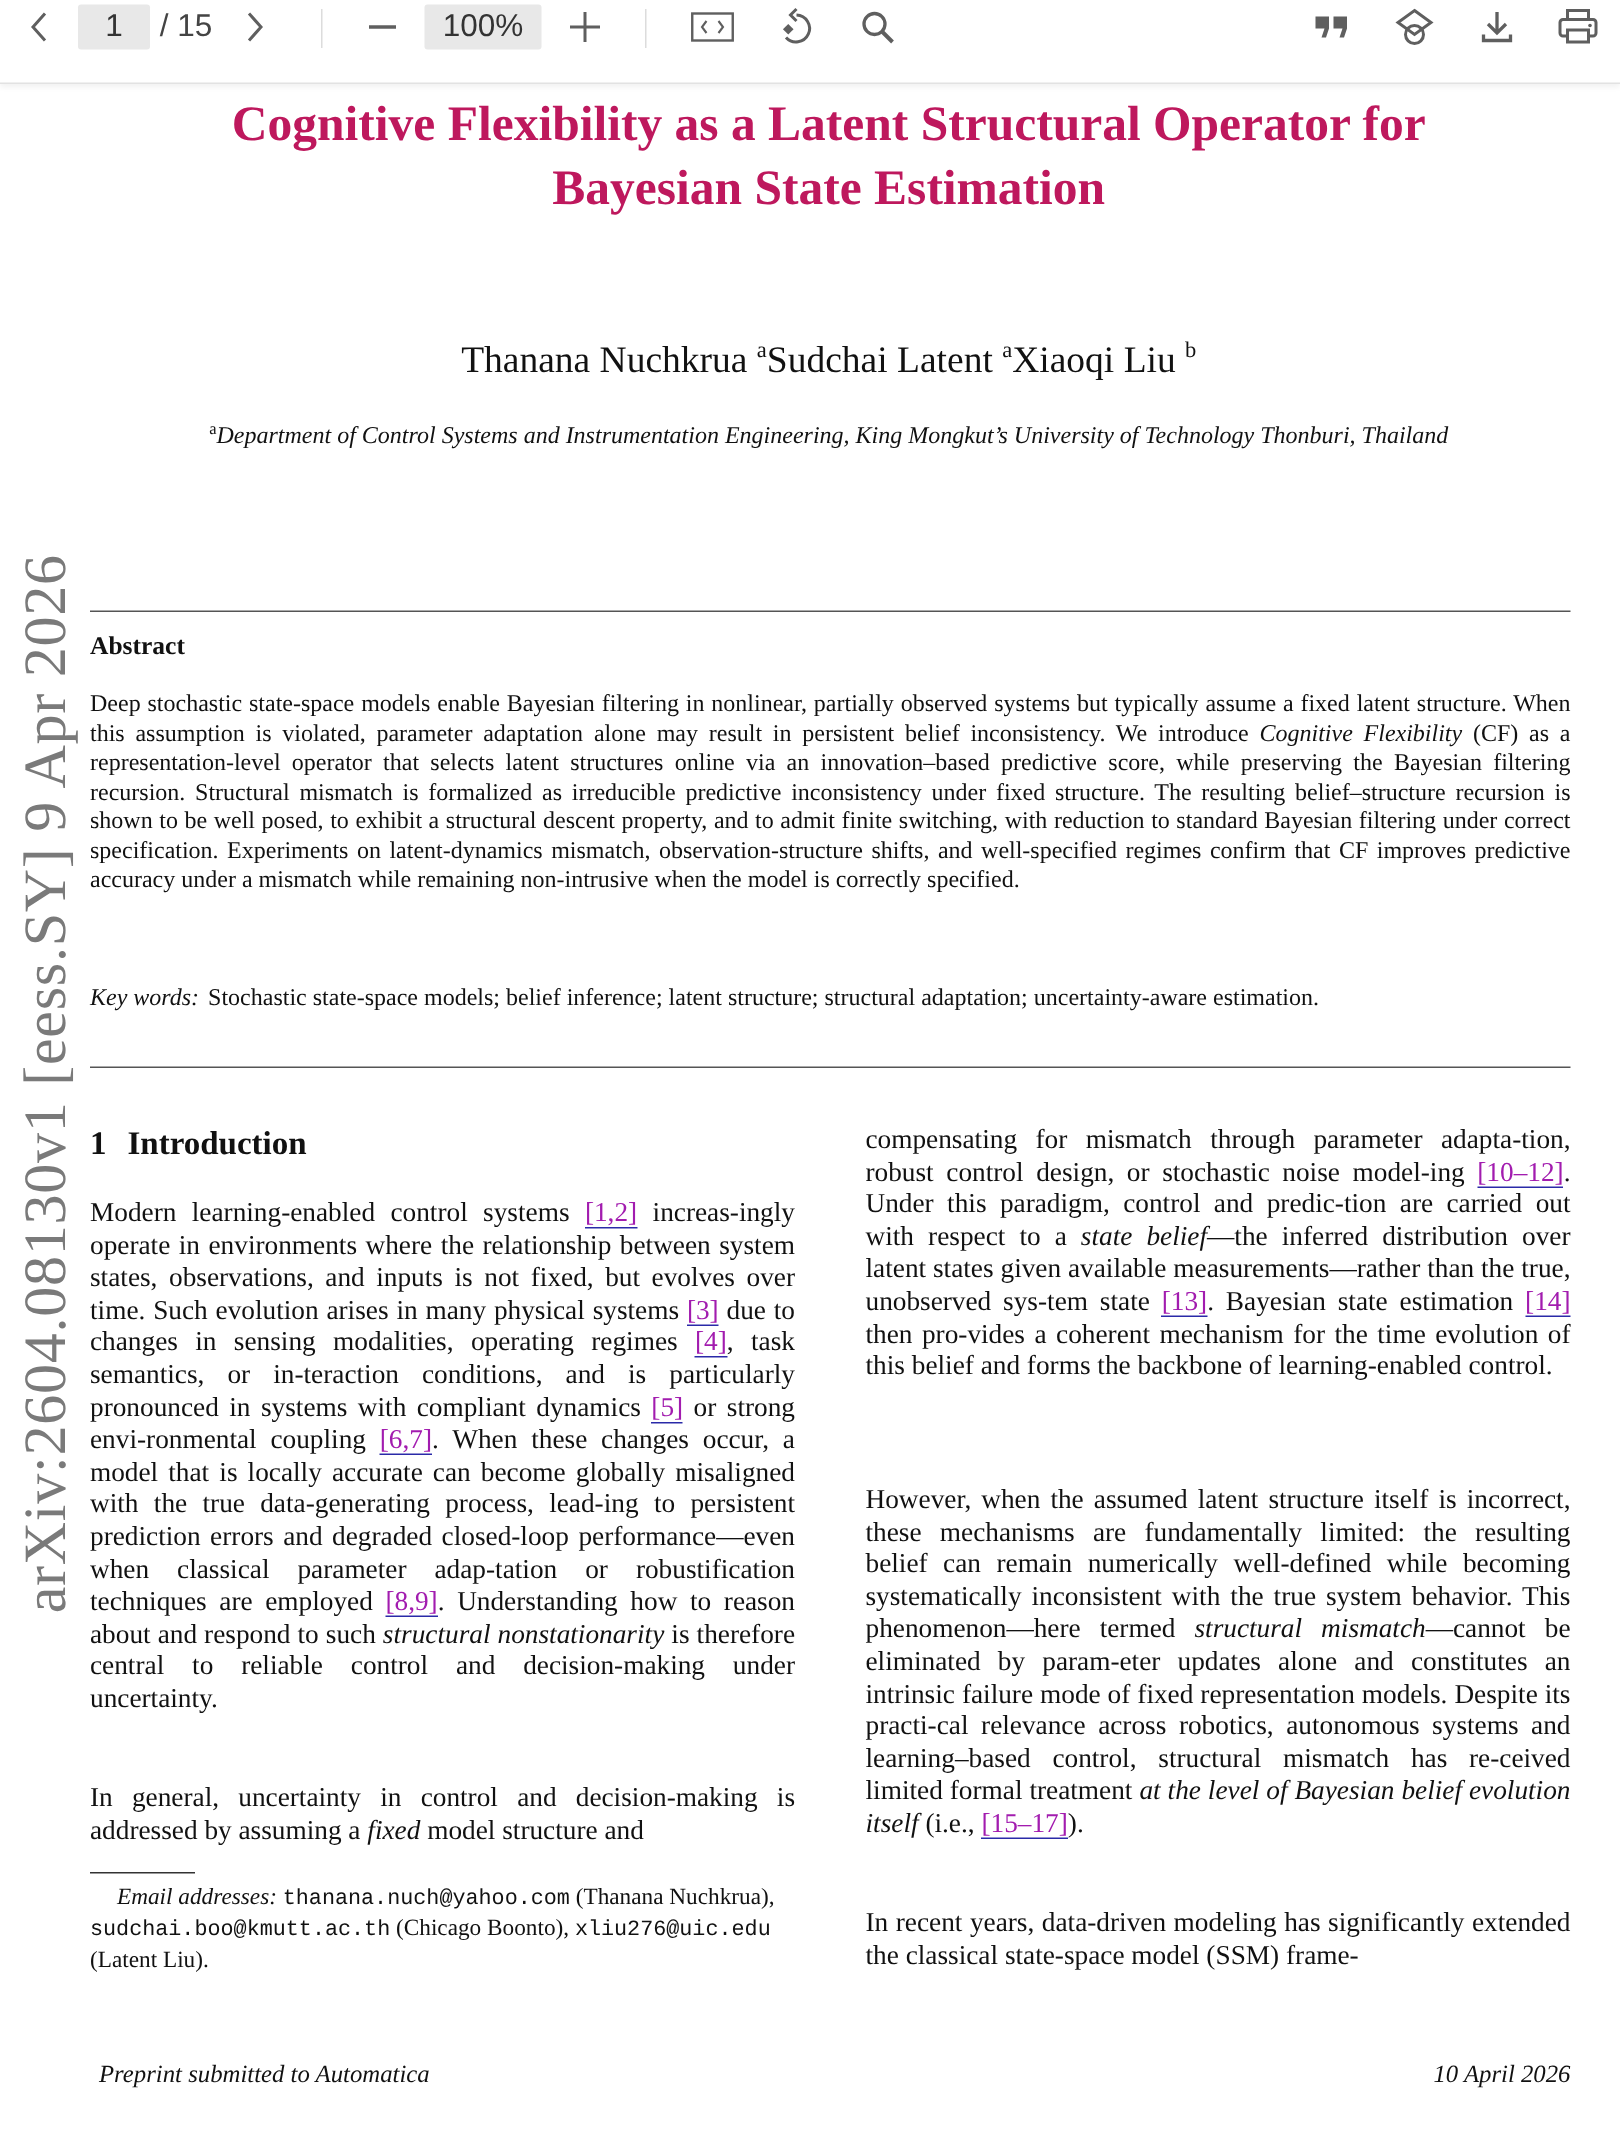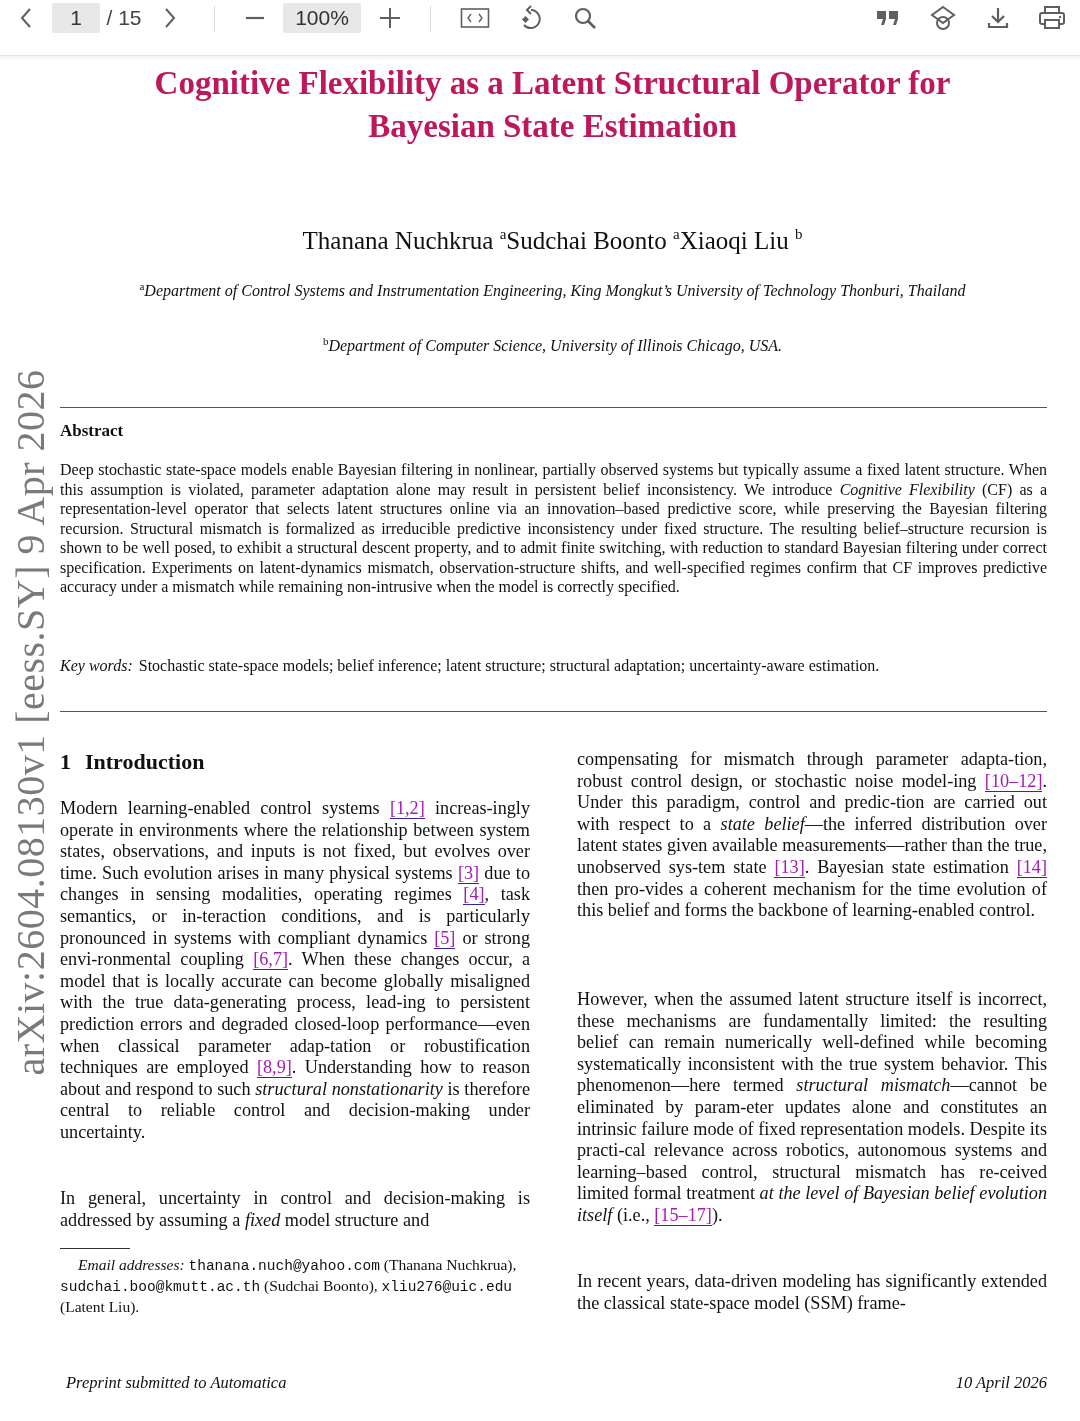--- a/index.html
+++ b/index.html
@@ -166,47 +166,44 @@
     <span>arXiv:2604.08130v1  [eess.SY]  9 Apr 2026</span>
   </div>
 
   <h1 class="title" style="top:5px;">
     <span>Cognitive Flexibility as a Latent Structural Operator for</span><br>
     <span>Bayesian State Estimation</span>
   </h1>
 
   <div class="authors" style="top:161px;">
     <span>Thanana Nuchkrua</span>
-    <sup>a</sup><span>Sudchai Boonto</span>
+    <sup>a</sup><span>Sudchai Latent</span>
     <sup>a</sup><span>Xiaoqi Liu</span>
     <sup>b</sup>
   </div>
 
   <div class="affil" style="top:219px;">
     <sup>a</sup><span>Department of Control Systems and Instrumentation Engineering, King Mongkut’s University of Technology Thonburi, Thailand</span>
-  </div>
-  <div class="affil" style="top:274px;">
-    <sup>b</sup><span>Department of Computer Science, University of Illinois Chicago, USA.</span>
   </div>
 
   <div class="rule" style="top:350px;"></div>
   <div class="abstract-head" style="top:364px;">Abstract</div>
   <p class="abstract-body" style="top:403px;"><span>Deep stochastic state-space models enable Bayesian filtering in nonlinear, partially observed systems but typically assume a fixed latent structure. When this assumption is violated, parameter adaptation alone may result in persistent belief inconsistency. We introduce </span><em>Cognitive Flexibility</em><span> (CF) as a representation-level operator that selects latent structures online via an innovation–based predictive score, while preserving the Bayesian filtering recursion. Structural mismatch is formalized as irreducible predictive inconsistency under fixed structure. The resulting belief–structure recursion is shown to be well posed, to exhibit a structural descent property, and to admit finite switching, with reduction to standard Bayesian filtering under correct specification. Experiments on latent-dynamics mismatch, observation-structure shifts, and well-specified regimes confirm that CF improves predictive accuracy under a mismatch while remaining non-intrusive when the model is correctly specified.</span></p>
 
   <p class="keywords" style="top:599px;"><span class="kw-label">Key words:</span><span>Stochastic state-space models; belief inference; latent structure; structural adaptation; uncertainty-aware estimation.</span></p>
   <div class="rule" style="top:654px;"></div>
 
   <h2 class="sec-head" style="top:692px;"><span class="num">1</span><span>Introduction</span></h2>
 
   <p class="col col-left" style="top:741px;"><span>Modern learning-enabled control systems </span><a class="cite">[1,2]</a><span> increas-ingly operate in environments where the relationship between system states, observations, and inputs is not fixed, but evolves over time. Such evolution arises in many physical systems </span><a class="cite">[3]</a><span> due to changes in sensing modalities, operating regimes </span><a class="cite">[4]</a><span>, task semantics, or in-teraction conditions, and is particularly pronounced in systems with compliant dynamics </span><a class="cite">[5]</a><span> or strong envi-ronmental coupling </span><a class="cite">[6,7]</a><span>. When these changes occur, a model that is locally accurate can become globally misaligned with the true data-generating process, lead-ing to persistent prediction errors and degraded closed-loop performance—even when classical parameter adap-tation or robustification techniques are employed </span><a class="cite">[8,9]</a><span>. Understanding how to reason about and respond to such </span><em>structural nonstationarity</em><span> is therefore central to reliable control and decision-making under uncertainty.</span></p>
 
   <p class="col col-left" style="top:1131px;"><span>In general, uncertainty in control and decision-making is addressed by assuming a </span><em>fixed</em><span> model structure and</span></p>
 
   <div class="fn-rule" style="top:1191px;"></div>
-  <p class="footnote" style="top:1198px;"><em>Email addresses:</em> <span class="mono">thanana.nuch@yahoo.com</span><span> (Thanana Nuchkrua), </span><span class="mono">sudchai.boo@kmutt.ac.th</span><span> (Sudchai Boonto), </span><span class="mono">xliu276@uic.edu</span><span> (Latent Liu).</span></p>
+  <p class="footnote" style="top:1198px;"><em>Email addresses:</em> <span class="mono">thanana.nuch@yahoo.com</span><span> (Thanana Nuchkrua), </span><span class="mono">sudchai.boo@kmutt.ac.th</span><span> (Chicago Boonto), </span><span class="mono">xliu276@uic.edu</span><span> (Latent Liu).</span></p>
 
   <p class="col col-right" style="top:692px;"><span>compensating for mismatch through parameter adapta-tion, robust control design, or stochastic noise model-ing </span><a class="cite">[10–12]</a><span>. Under this paradigm, control and predic-tion are carried out with respect to a </span><em>state belief</em><span>—the inferred distribution over latent states given available measurements—rather than the true, unobserved sys-tem state </span><a class="cite">[13]</a><span>. Bayesian state estimation </span><a class="cite">[14]</a><span> then pro-vides a coherent mechanism for the time evolution of this belief and forms the backbone of learning-enabled control.</span></p>
 
   <p class="col col-right" style="top:932px;"><span>However, when the assumed latent structure itself is incorrect, these mechanisms are fundamentally limited: the resulting belief can remain numerically well-defined while becoming systematically inconsistent with the true system behavior. This phenomenon—here termed </span><em>structural mismatch</em><span>—cannot be eliminated by param-eter updates alone and constitutes an intrinsic failure mode of fixed representation models. Despite its practi-cal relevance across robotics, autonomous systems and learning–based control, structural mismatch has re-ceived limited formal treatment </span><em>at the level of Bayesian belief evolution itself</em><span> (i.e., </span><a class="cite">[15–17]</a><span>).</span></p>
 
   <p class="col col-right" style="top:1214px;"><span>In recent years, data-driven modeling has significantly extended the classical state-space model (SSM) frame-</span></p>
 
   <div class="footer-left" style="top:1316px;">Preprint submitted to Automatica</div>
   <div class="footer-right" style="top:1316px;">10 April 2026</div>
 </div>

